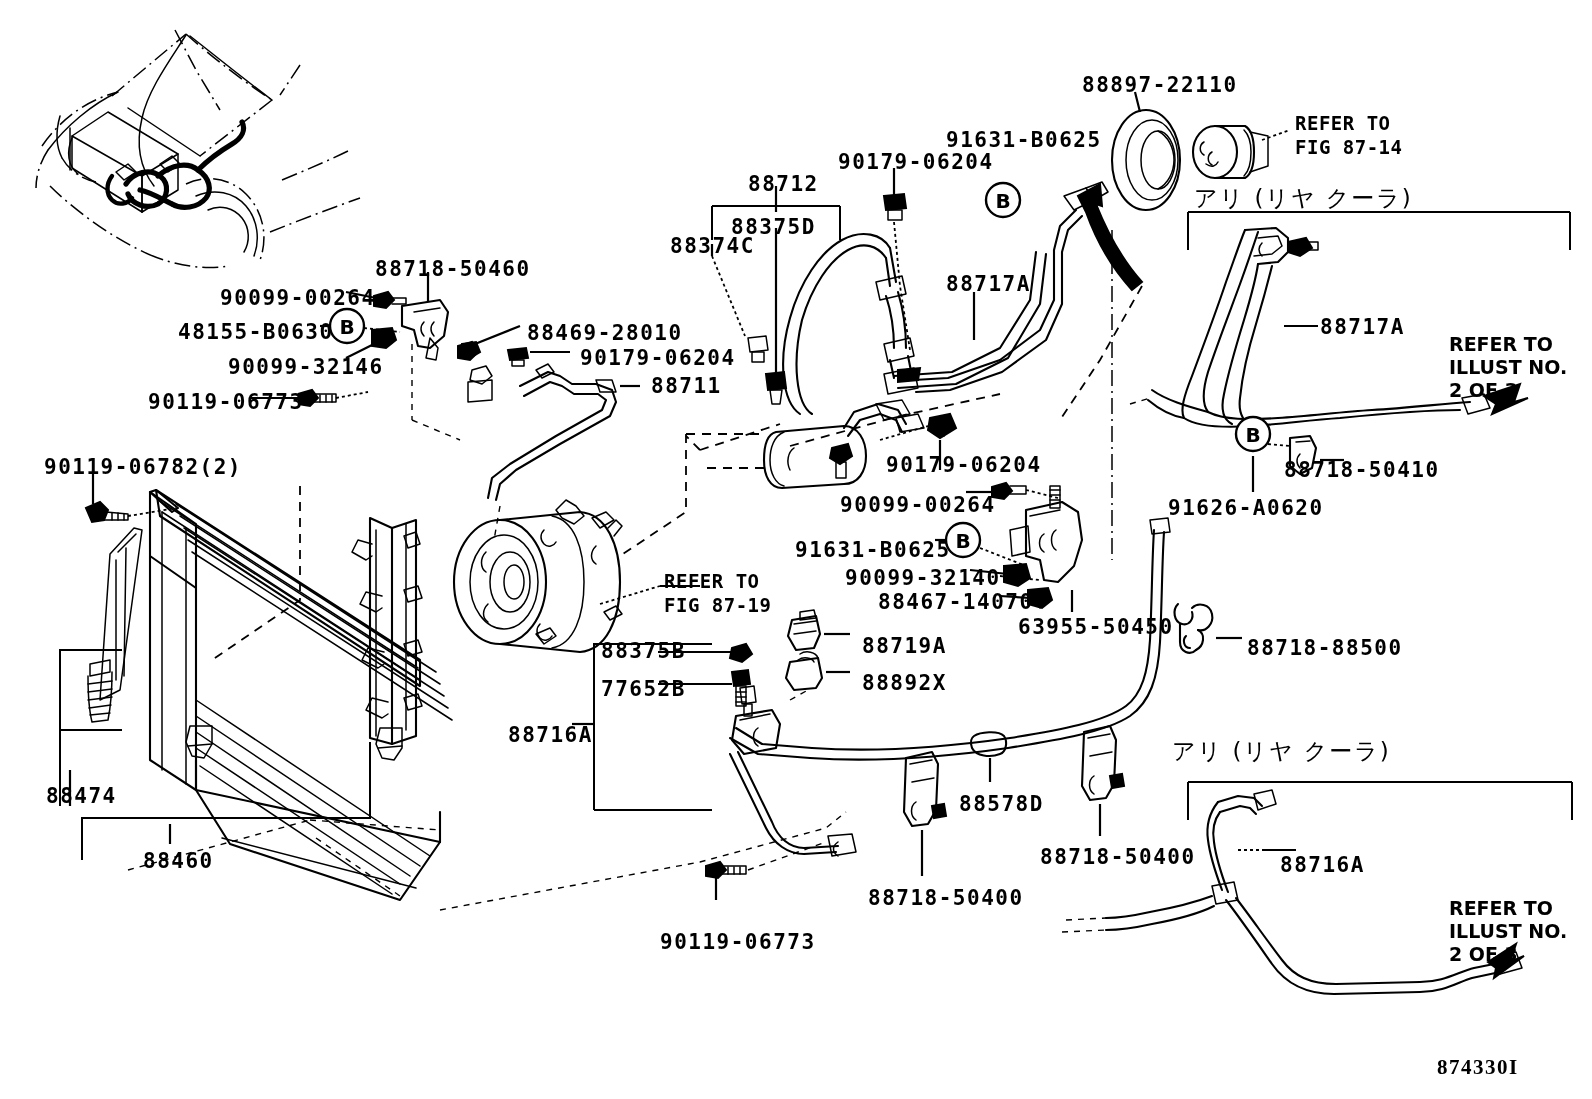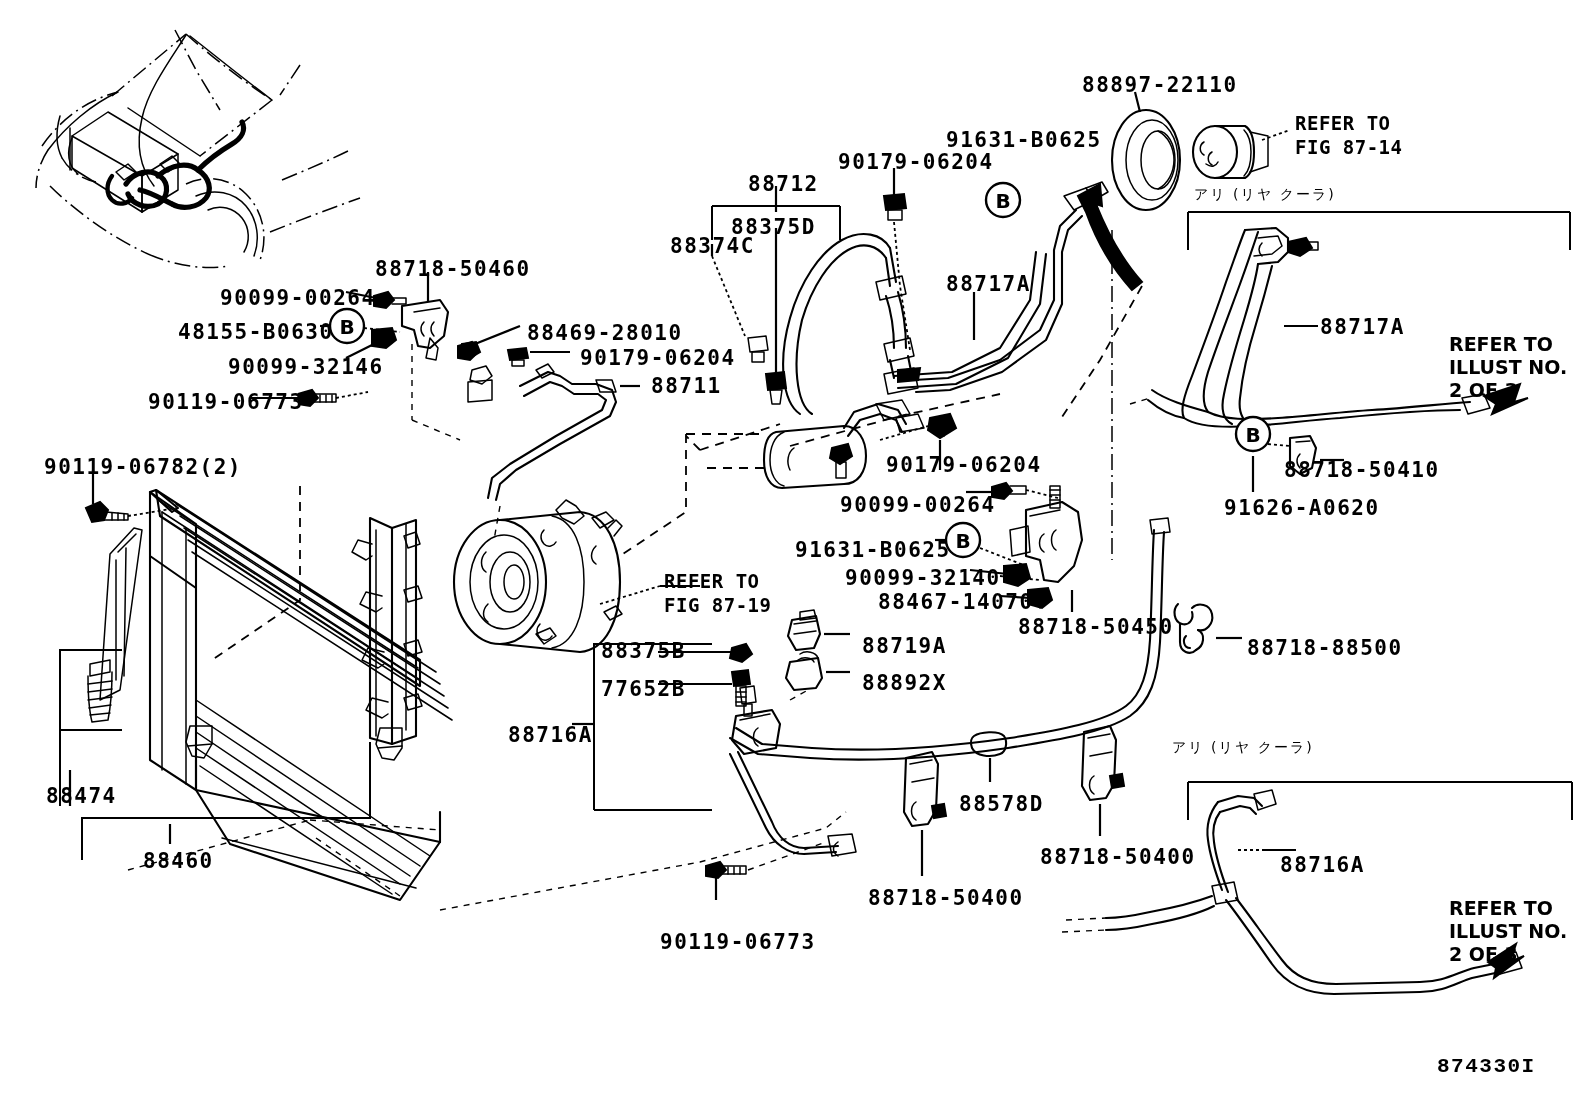--- a/index.html
+++ b/index.html
@@ -1,26 +1,26 @@
 <!DOCTYPE html>
 <html><head>
 <meta charset="utf-8">
 <style>
   html,body{margin:0;padding:0;background:#ffffff;}
   body{font-family:"DejaVu Sans Mono","Liberation Mono",monospace;}
   #sheet{position:relative;width:1592px;height:1099px;background:#fff;overflow:hidden;}
   .lbl{position:absolute;white-space:nowrap;color:#000;font-family:"DejaVu Sans Mono","Liberation Mono",monospace;
        font-size:21px;font-weight:700;letter-spacing:1.5px;line-height:1;}
   .jp{position:absolute;white-space:nowrap;color:#000;font-family:"DejaVu Sans","Liberation Sans",sans-serif;
-      font-size:14px;letter-spacing:2px;line-height:1;}
+      font-size:23px;letter-spacing:2px;line-height:1;}
   .refblk{position:absolute;white-space:pre;color:#000;font-family:"DejaVu Sans Mono","Liberation Mono",monospace;
       font-size:19px;font-weight:700;line-height:1.25;letter-spacing:0.5px;}
   .refsans{position:absolute;white-space:pre;color:#000;font-family:"DejaVu Sans","Liberation Sans",sans-serif;
       font-size:19px;font-weight:700;line-height:1.22;letter-spacing:0px;}
-  .figno{position:absolute;color:#000;font-family:Liberation Mono, monospace;
+  .figno{position:absolute;color:#000;font-family:Liberation Serif, serif;
       font-size:21px;font-weight:700;letter-spacing:1.5px;}
   svg{position:absolute;left:0;top:0;}
   .art{stroke:#000;fill:none;stroke-width:2.1;stroke-linejoin:round;stroke-linecap:round;}
   .artT{stroke:#000;fill:none;stroke-width:1.5;stroke-linejoin:round;stroke-linecap:round;}
   .artF{stroke:#000;fill:#000;stroke-width:2;}
   .dash{stroke:#000;fill:none;stroke-width:1.8;stroke-dasharray:9 7;}
   .dashfine{stroke:#000;fill:none;stroke-width:1.4;stroke-dasharray:6 6;}
   .dashdot{stroke:#000;fill:none;stroke-width:1.5;stroke-dasharray:16 5 2 5;}
   .leader{stroke:#000;fill:none;stroke-width:2.2;}
   .leaderD{stroke:#000;fill:none;stroke-width:1.8;stroke-dasharray:3 3;}
@@ -497,25 +497,25 @@
   <div class="lbl" style="left:527px;top:323px">88469-28010</div>
   <div class="lbl" style="left:580px;top:348px">90179-06204</div>
   <div class="lbl" style="left:228px;top:357px">90099-32146</div>
   <div class="lbl" style="left:651px;top:376px">88711</div>
   <div class="lbl" style="left:148px;top:392px">90119-06773</div>
   <div class="lbl" style="left:1320px;top:317px">88717A</div>
   <div class="lbl" style="left:44px;top:457px">90119-06782(2)</div>
   <div class="lbl" style="left:886px;top:455px">90179-06204</div>
   <div class="lbl" style="left:840px;top:495px">90099-00264</div>
   <div class="lbl" style="left:1284px;top:460px">88718-50410</div>
-  <div class="lbl" style="left:1224px;top:498px">91626-A0620</div>
+  <div class="lbl" style="left:1168px;top:498px">91626-A0620</div>
   <div class="lbl" style="left:795px;top:540px">91631-B0625</div>
   <div class="lbl" style="left:845px;top:568px">90099-32140</div>
   <div class="lbl" style="left:878px;top:592px">88467-14070</div>
-  <div class="lbl" style="left:1018px;top:617px">88718-50450</div>
+  <div class="lbl" style="left:1018px;top:617px">63955-50450</div>
   <div class="lbl" style="left:1247px;top:638px">88718-88500</div>
   <div class="lbl" style="left:601px;top:641px">88375B</div>
   <div class="lbl" style="left:862px;top:636px">88719A</div>
   <div class="lbl" style="left:601px;top:679px">77652B</div>
   <div class="lbl" style="left:862px;top:673px">88892X</div>
   <div class="lbl" style="left:508px;top:725px">88716A</div>
   <div class="lbl" style="left:959px;top:794px">88578D</div>
   <div class="lbl" style="left:1040px;top:847px">88718-50400</div>
   <div class="lbl" style="left:46px;top:786px">88474</div>
   <div class="lbl" style="left:143px;top:851px">88460</div>

